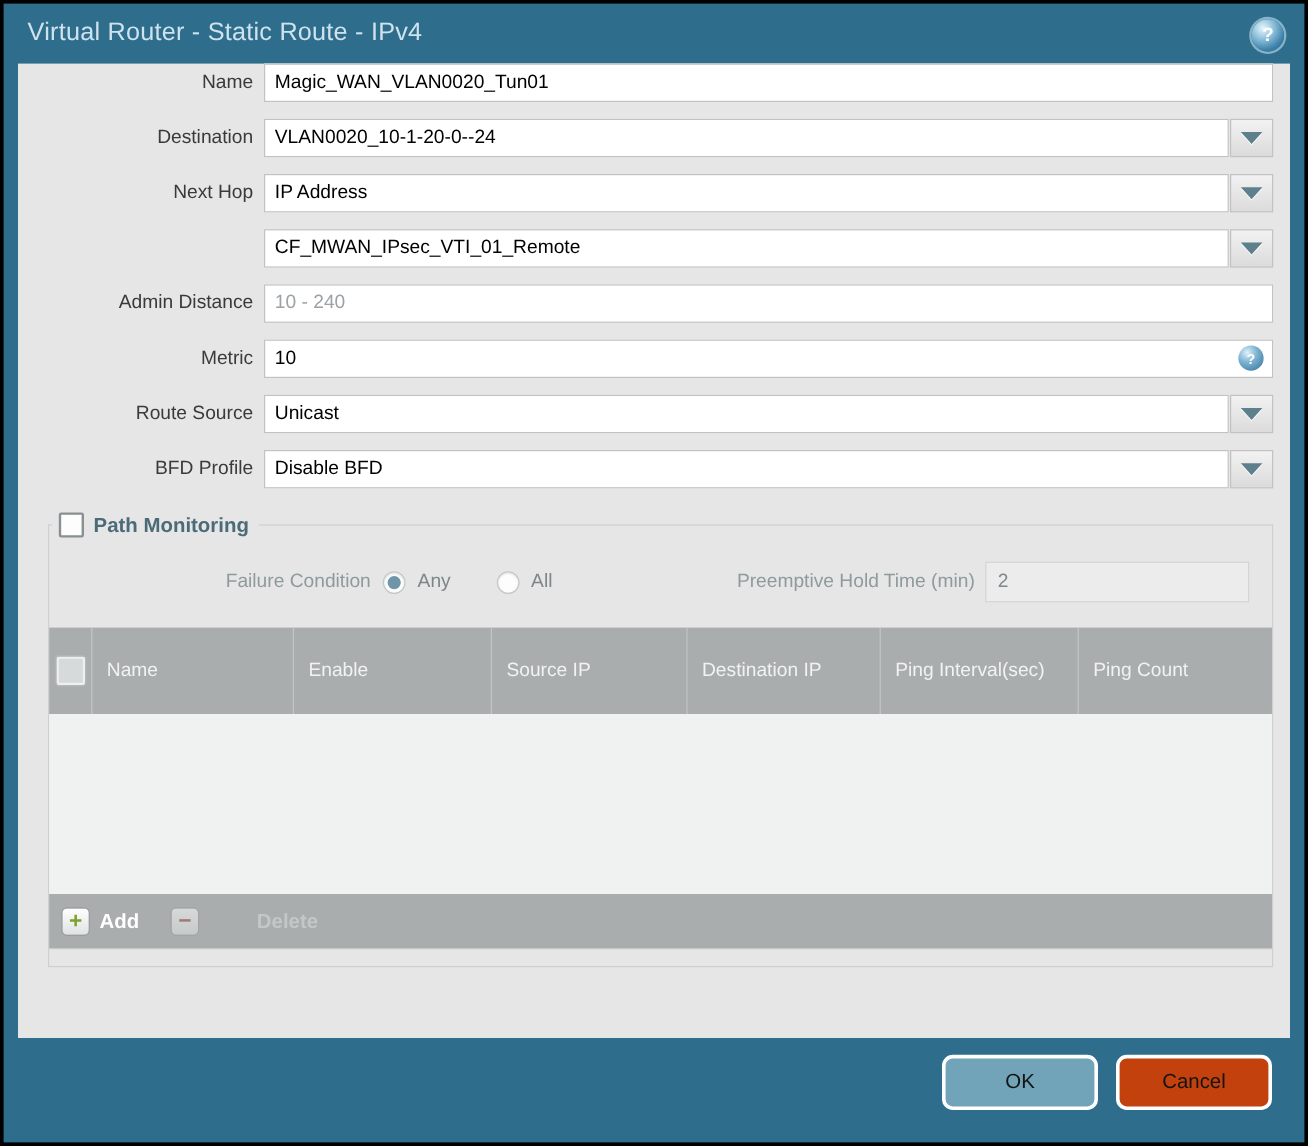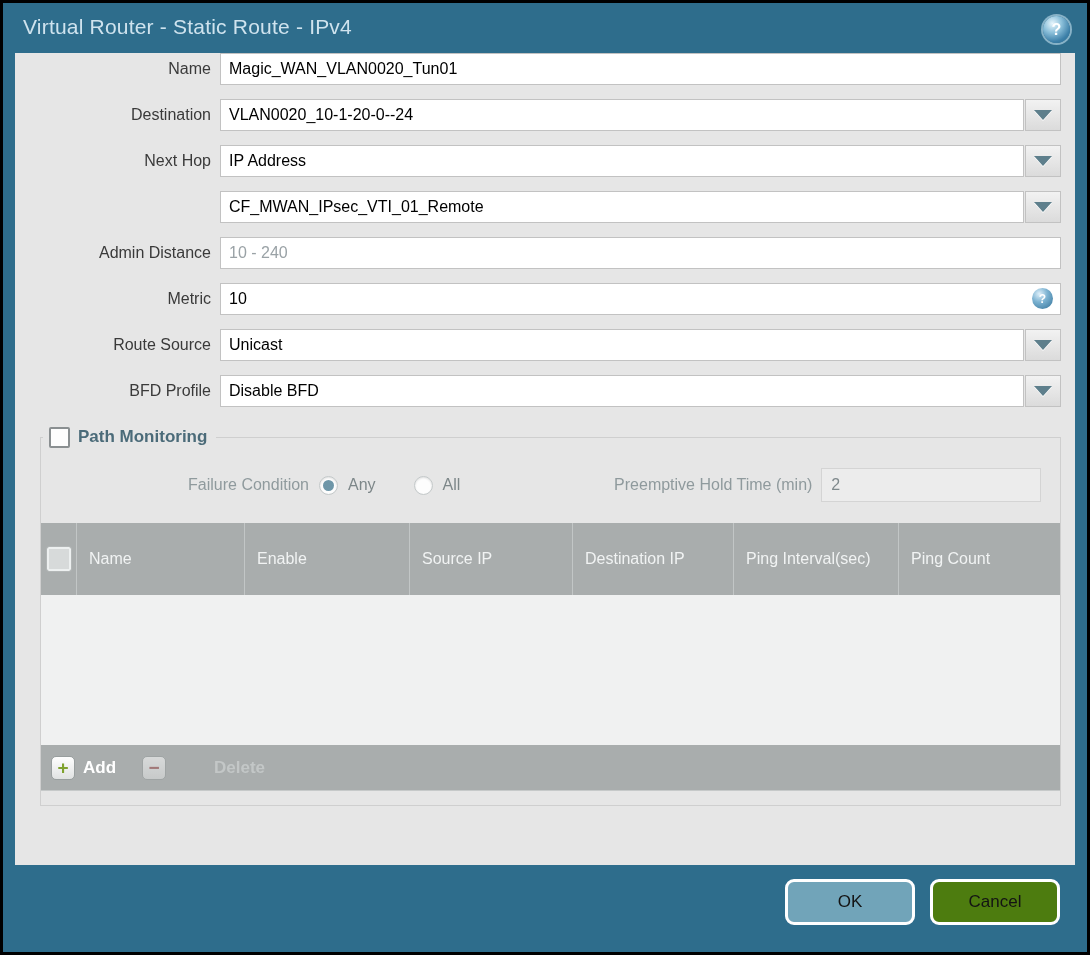--- a/index.html
+++ b/index.html
@@ -67,21 +67,21 @@
     display:flex;align-items:center;justify-content:center;
     color:#fff;font-size:12px;font-weight:bold;cursor:pointer;
   }
   
   fieldset.pm{
     margin:20px 14px 0 25px;border:1px solid #cfcfcf;
     padding:0 0 14px 0;
   }
   legend.pm-legend{
     margin-left:2px;padding:0 9px 0 6px;
-    display:flex;align-items:flex-start;gap:8px;
+    display:flex;align-items:center;gap:8px;
   }
   .pm-checkbox{
     width:17px;height:17px;background:#fdfdfd;
     border:2px solid #8a8f91;border-radius:2px;cursor:pointer;
   }
   .pm-title{font-size:17px;font-weight:bold;color:#4b6b79;}
   .fc-row{
     display:flex;align-items:center;margin-top:20px;
     font-size:16px;color:#8f9a9d;
   }
@@ -151,21 +151,21 @@
     position:absolute;right:27px;bottom:27px;display:flex;gap:15px;
   }
   .btn{
     min-width:130px;height:46px;border-radius:9px;
     border:3px solid #ffffff;box-sizing:border-box;
     display:flex;align-items:center;justify-content:center;
     font-size:17px;color:#141414;cursor:pointer;
     font-family:"Liberation Sans", sans-serif;
   }
   .btn-ok{background:#71a4b9;}
-  .btn-cancel{background:#4d7c0f;}
+  .btn-cancel{background:#c2410c;}
 </style>
 </head>
 <body>
 
 <div class="dialog">
 
   <div class="titlebar">
     <span class="title">Virtual Router - Static Route - IPv4</span>
   </div>
   <div class="help-badge">

